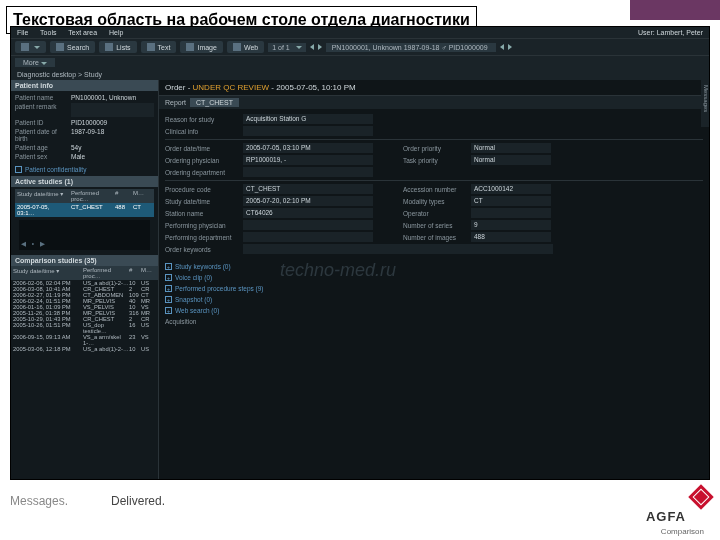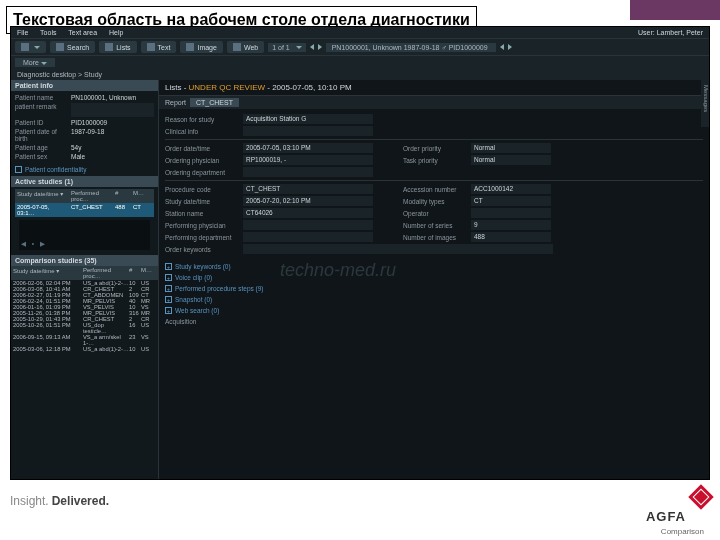--- a/index.html
+++ b/index.html
@@ -52,21 +52,21 @@
   .info-row .lab2 { width: 68px; color: #8a969e; margin-left: 30px; }
   .info-row .val2 { width: 80px; background: #1a2328; padding: 1px 3px; color: #cdd6db; min-height: 10px; }
   .sep { border-top: 1px solid #2a3338; margin: 2px 0; }
   .collapse-sections { padding: 2px 6px; }
   .coll { color: #5a94c0; font-size: 6.5px; padding: 2px 0; display: flex; align-items: center; gap: 3px; }
   .coll .plus { border: 1px solid #5a94c0; width: 7px; height: 7px; display: inline-flex; align-items: center; justify-content: center; font-size: 6px; line-height: 1; }
   .watermark { position: absolute; top: 260px; left: 280px; color: #4a5a64; font-size: 18px; font-style: italic; opacity: 0.5; pointer-events: none; }
   .sidevtab { position: absolute; right: 0; top: 40px; width: 8px; height: 60px; background: #1a2328; writing-mode: vertical-rl; font-size: 6px; color: #8a969e; text-align: center; padding-top: 4px; }
   .footer { position: absolute; bottom: 6px; left: 10px; right: 10px; display: flex; justify-content: space-between; align-items: center; }
   .tagline { color: #888; font-family: Georgia, serif; font-size: 12px; }
-  .tagline .b { color: #444; font-weight: bold; }
+  .tagline .b { color: #444; font-weight: normal; margin-left: 40px; }
   .agfa-logo { display: flex; align-items: center; gap: 6px; }
   .agfa-text { color: #333; font-weight: bold; font-size: 13px; letter-spacing: 1px; margin-top: 40px; }
   .agfa-diamond { width: 18px; height: 18px; background: #c8102e; transform: rotate(45deg); position: relative; }
   .agfa-diamond::after { content: ''; position: absolute; inset: 3px; border: 1px solid #fff; }
   .agfa-hc { color: #666; font-size: 8px; position: absolute; bottom: -2px; right: 6px; }
 </style>
 </head>
 <body>
 
 
@@ -258,21 +258,21 @@
               <span class="c2">US_a abd(1)-2-…</span>
               <span class="c3">10</span>
               <span class="c4">US</span>
             </div>
           </div>
       </div>
     </div>
 
     <div class="content">
       <div class="study-title">
-        <span>Lists - </span><span class="qc">UNDER QC REVIEW</span><span> - 2005-07-05, 10:10 PM</span>
+        <span>Order - </span><span class="qc">UNDER QC REVIEW</span><span> - 2005-07-05, 10:10 PM</span>
       </div>
       <div class="report-tab">
         <span>Report</span>
         <span class="tab"><span>CT_CHEST</span></span>
       </div>
       <div class="info-grid">
         <div class="info-row">
             <span class="lab">Reason for study</span>
             <span class="val">Acquisition Station G</span>
           </div>
@@ -360,21 +360,21 @@
       </div>
     </div>
     <div class="sidevtab">Messages</div>
   </div>
 </div>
 
 <div class="watermark">techno-med.ru</div>
 
 <div class="footer">
   <div class="tagline">
-    <span>Insight.</span> <span class="b">Delivered.</span>
+    <span>Messages.</span> <span class="b">Delivered.</span>
   </div>
   <div class="agfa-logo" style="position:relative;padding-bottom:10px">
     <span class="agfa-text">AGFA</span>
     <span class="agfa-diamond"></span>
     <span class="agfa-hc">Comparison</span>
   </div>
 </div>
 
 
 

